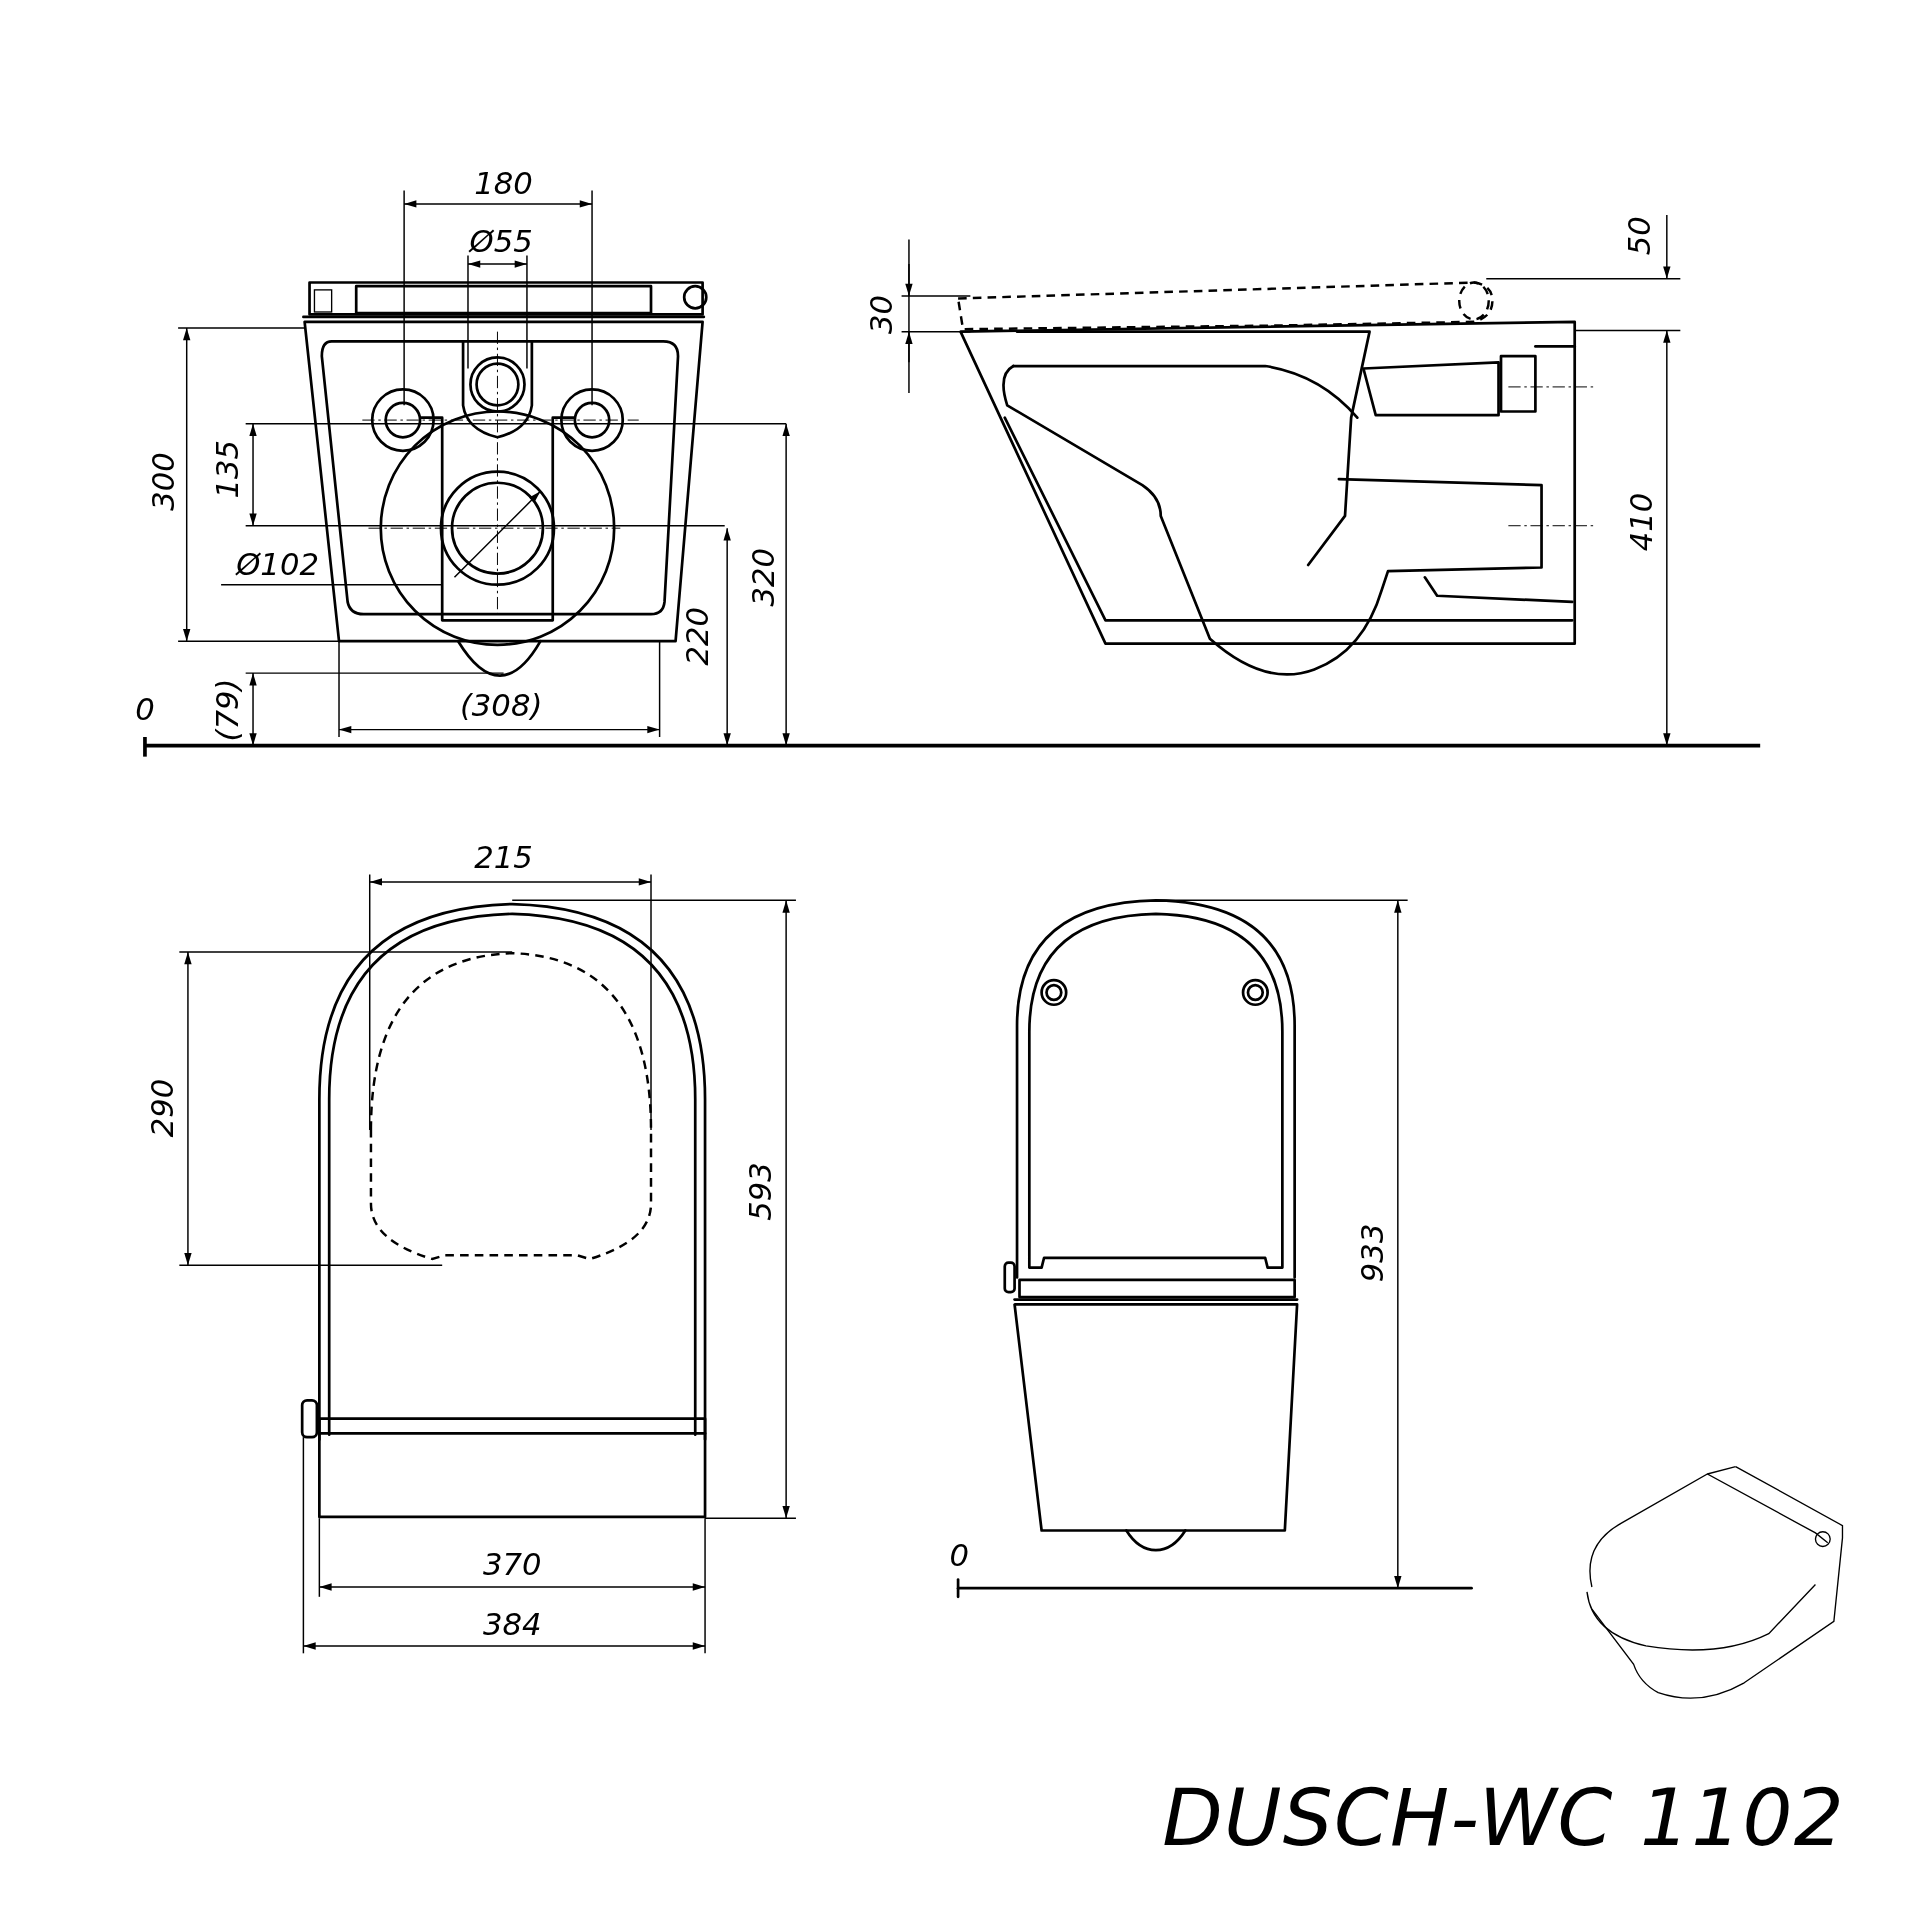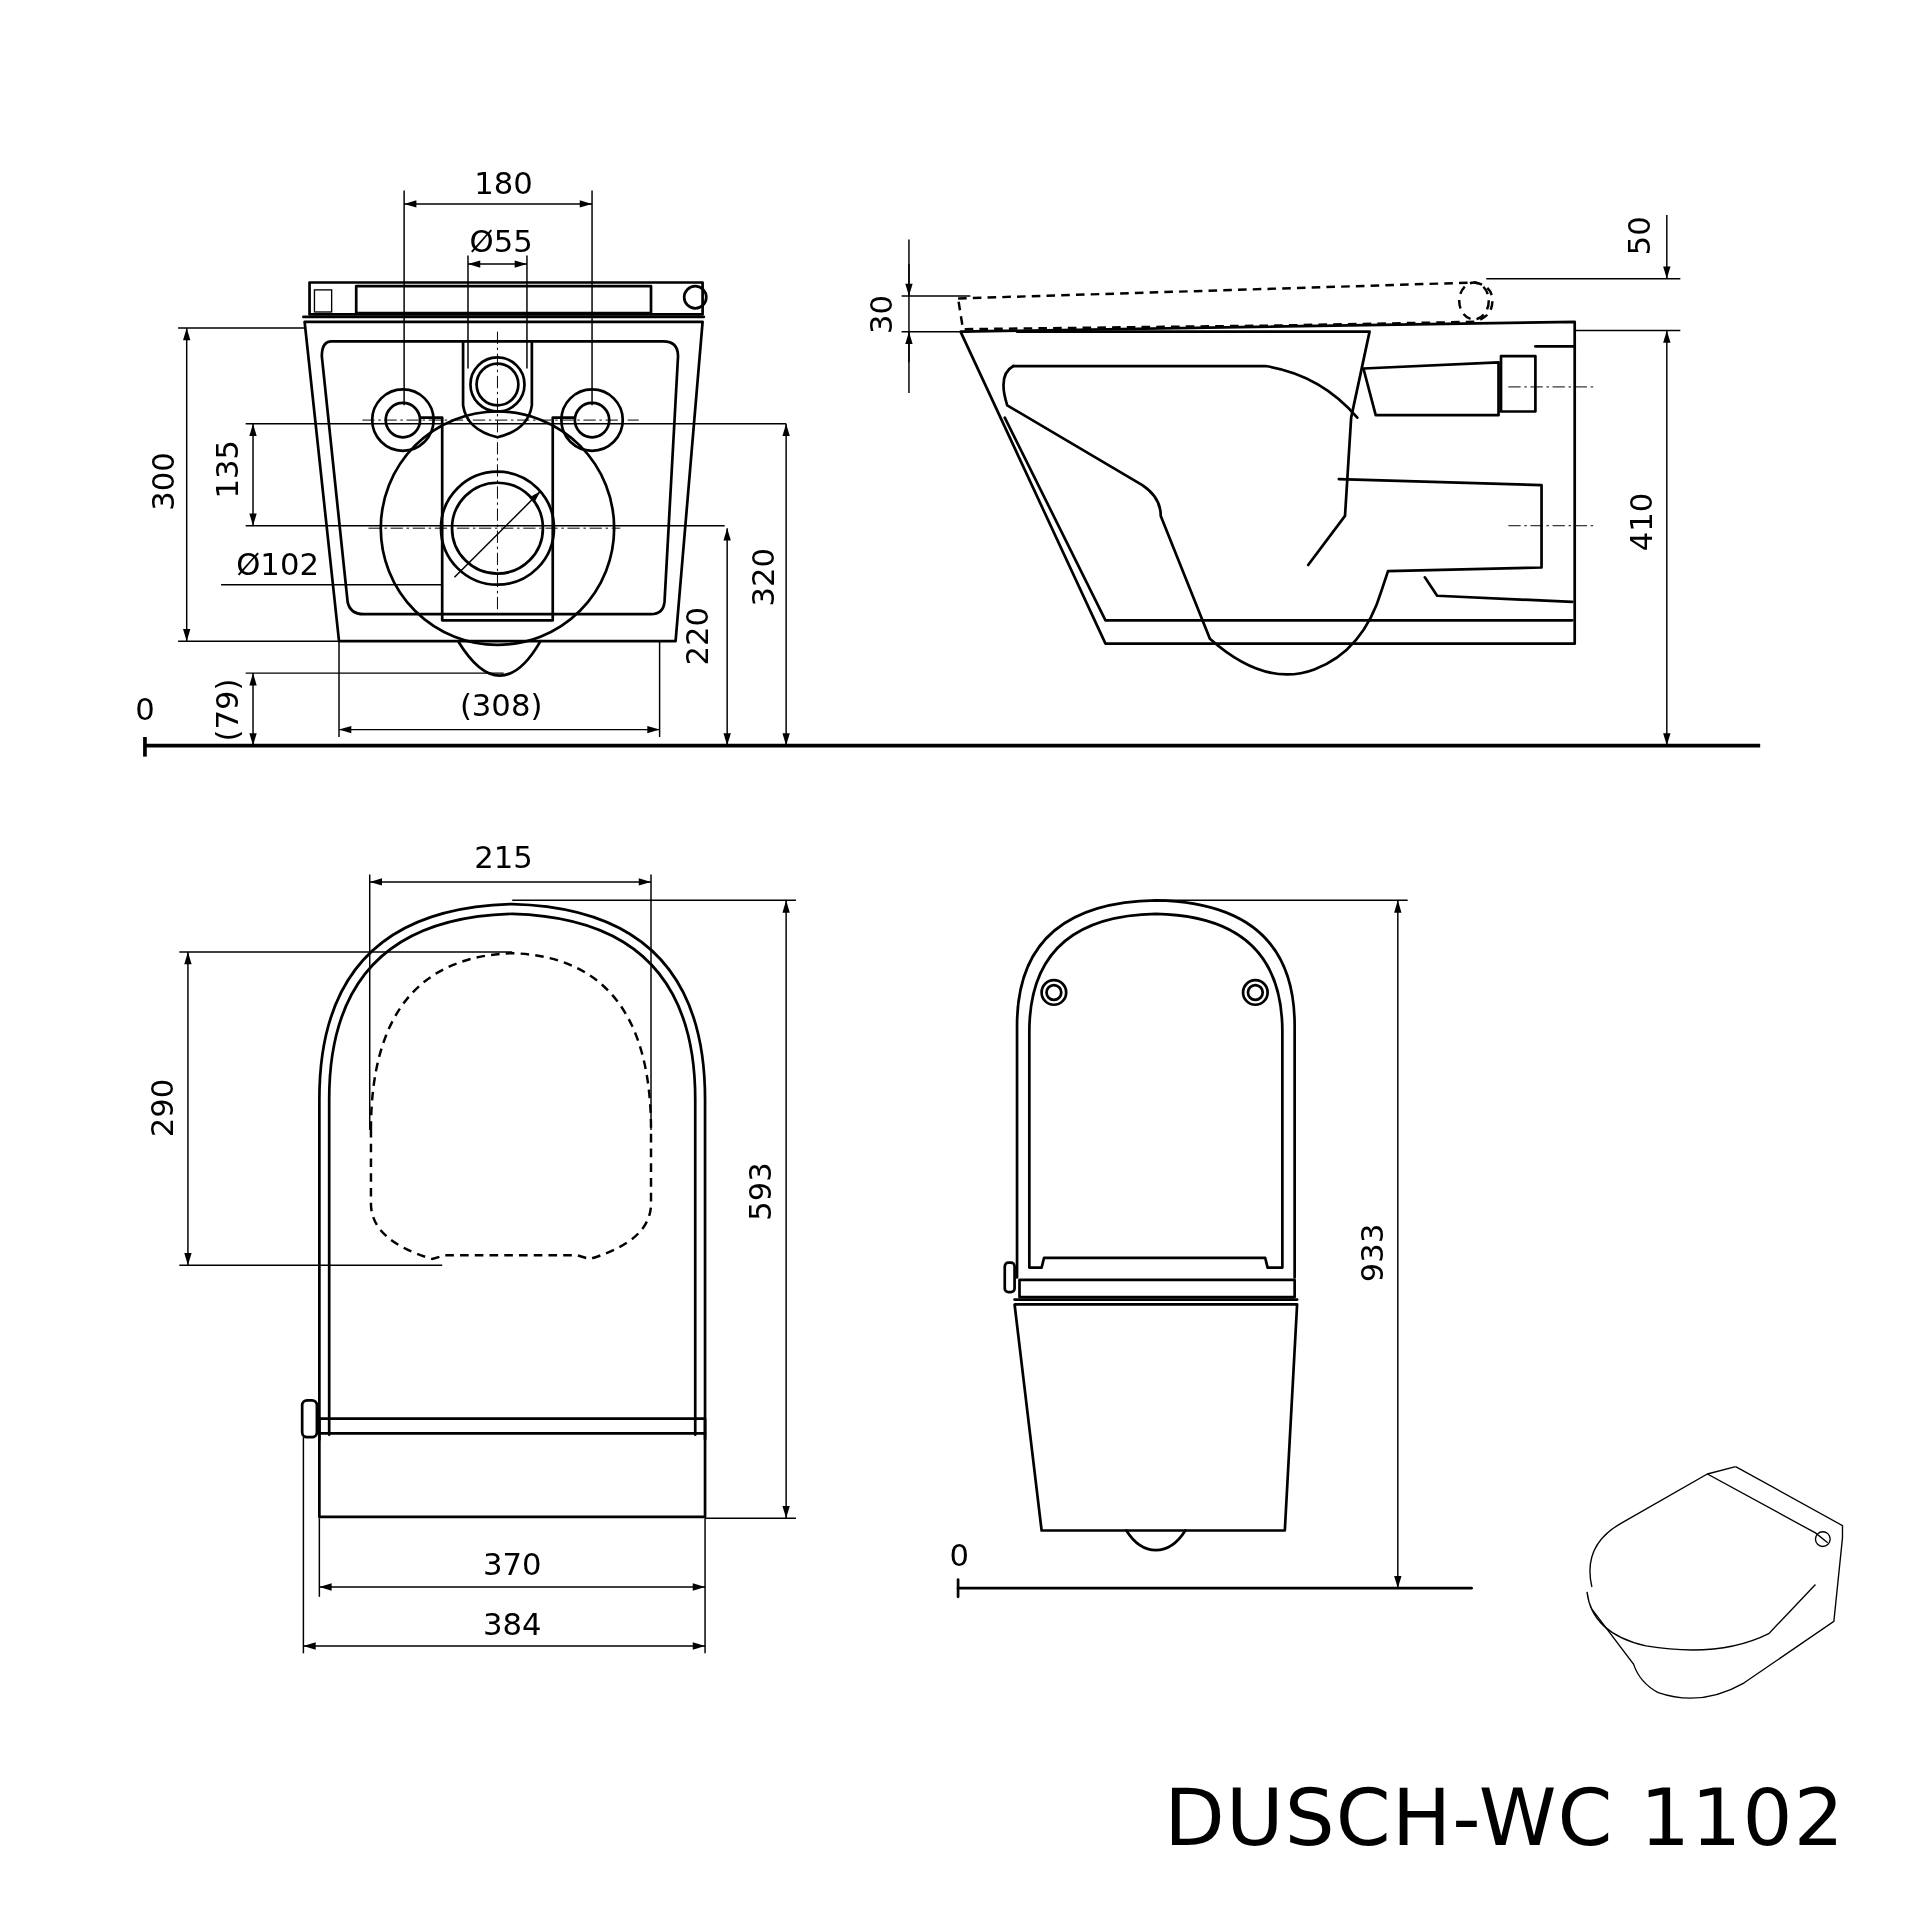--- a/index.html
+++ b/index.html
@@ -1,17 +1,17 @@
 <!DOCTYPE html>
 <html style="font-size:10.3px"><head>
 <meta charset="utf-8">
 <style>
   html, body { margin: 0; padding: 0; background: #ffffff; }
   body { width: 1926px; height: 1926px; overflow: hidden; }
-  #drawing { position: absolute; left: 0; top: 0; width: 1926px; height: 1926px; }
+  #drawing { position: absolute; left: 0; top: 0; width: 1926px; height: 1926px; font-style: italic; }
   svg { display: block; }
   .ln { fill: none; stroke: #000; stroke-width: 2.2; stroke-linejoin: round; stroke-linecap: round; }
   .thin { fill: none; stroke: #000; stroke-width: 1.1; }
   .dash { fill: none; stroke: #000; stroke-width: 2; stroke-dasharray: 7 5; }
   .center { fill: none; stroke: #000; stroke-width: 0.8; stroke-dasharray: 10 3 2 3; }
   .ground { fill: none; stroke: #000; stroke-width: 3; }
   .dim { fill: none; stroke: #000; stroke-width: 1.2; }
   .dimtxt { font-family: "DejaVu Sans", sans-serif; font-size: 25px; fill: #000; }
   .title { font-family: "DejaVu Sans", sans-serif; font-size: 64px; font-weight: 500; fill: #000; letter-spacing: 1px; }
 </style>

